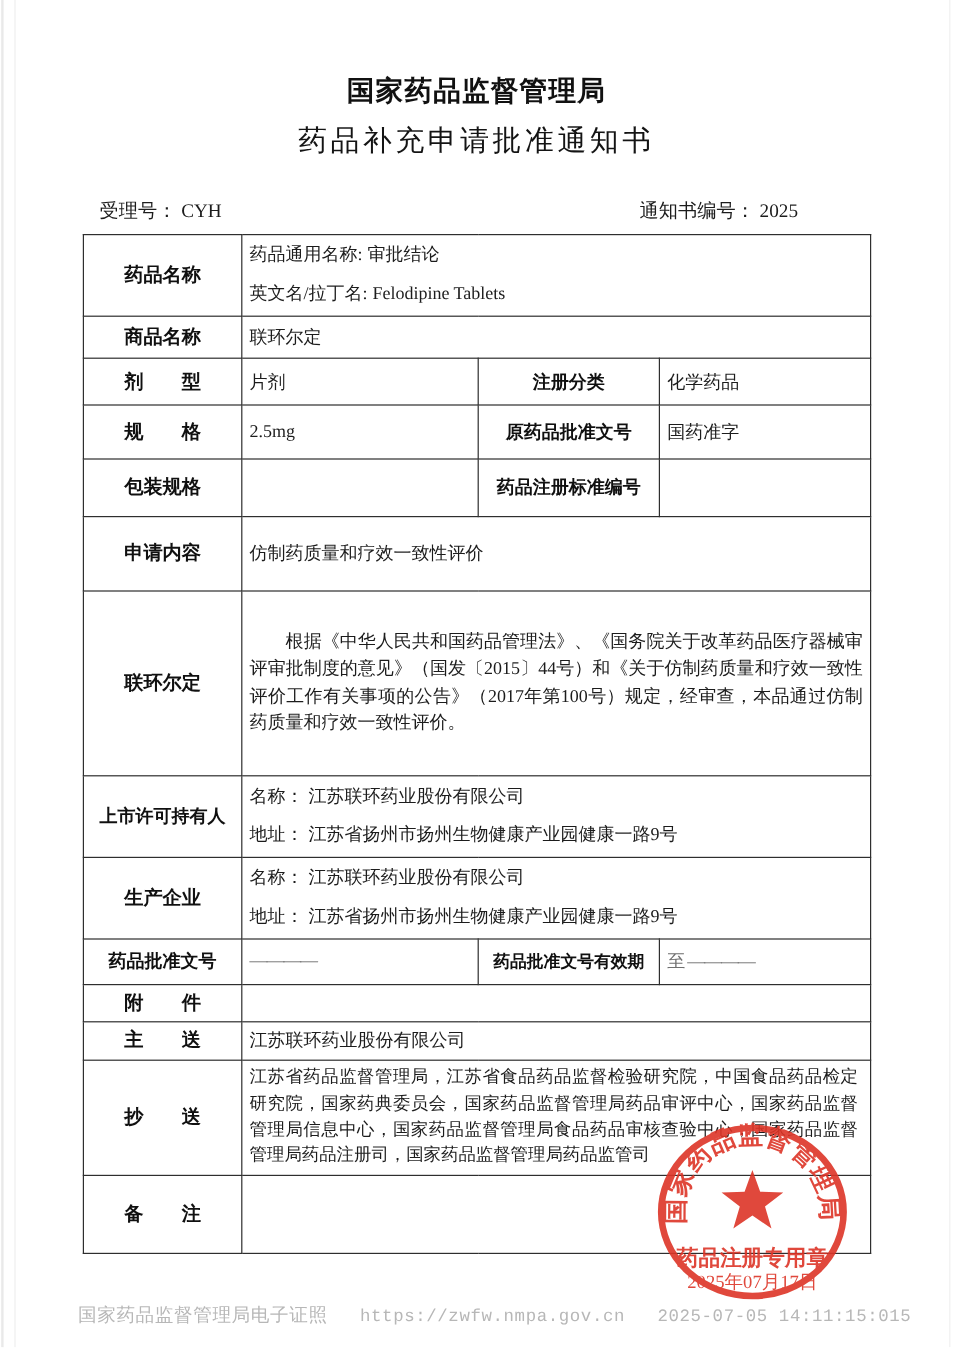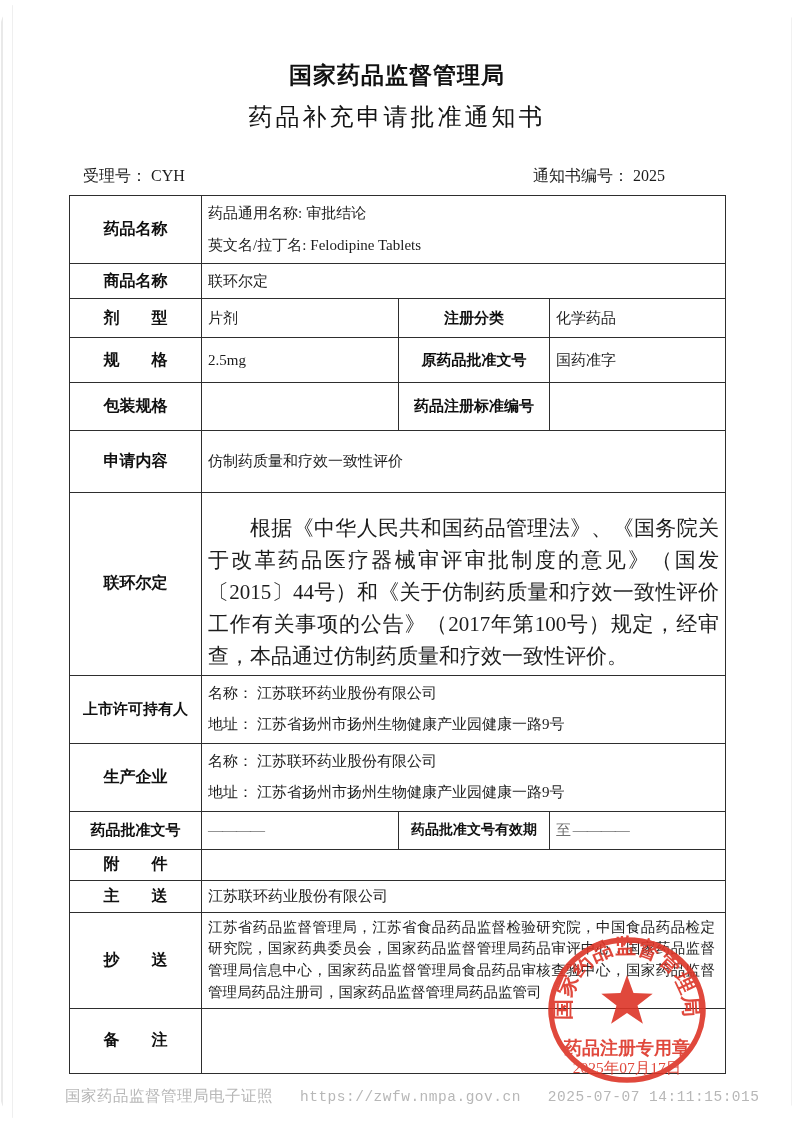--- a/index.html
+++ b/index.html
@@ -7,21 +7,20 @@
   body {
     font-family: "Liberation Serif", "DejaVu Serif", serif;
     color: #1c1c1c;
   }
   .page {
     position: relative;
     width: 794px;
     height: 1123px;
     background: #ffffff;
     overflow: hidden;
-    border-radius: 29px;
   }
   
   .edge-line { position: absolute; top: 0; bottom: 0; background: #e9e9e9; }
   .edge-line.l1 { left: 1px; width: 2px; }
   .edge-line.l2 { left: 12px; width: 1px; background: #efefef; }
   .edge-line.r1 { right: 2px; width: 1px; background: #f1f1f1; }
 
   .agency-title {
     position: absolute;
     top: 60px; left: 0; width: 100%;
@@ -81,22 +80,21 @@
     color: #101010;
   }
   td.val { padding-left: 14px; }
   .two-line { line-height: 2.1; }
   .fieldlabel { margin-right: 4px; }
   td.para-cell { vertical-align: top; padding: 8px 10px 4px 12px; }
   .para {
     text-indent: 2em;
     text-align: justify;
     line-height: 1.52;
-    font-size: 21px;
-    margin-top: 18px;
+    font-size: 15px;
   }
   .cc-para {
     text-align: justify;
     line-height: 1.5;
     font-size: 14.5px;
     padding: 2px 4px 2px 0;
   }
   .dash { color: #6f6f6f; letter-spacing: -1px; }
 
   .stamp {
@@ -232,15 +230,15 @@
       <path id="ringPath" d="M 53.9 104.9 A 57 57 0 1 1 166.1 104.9" fill="none" stroke="none"></path>
       <text font-size="21" font-weight="bold" font-family="Liberation Sans, DejaVu Sans, sans-serif">
         <textPath href="#ringPath" startOffset="0" textLength="196" lengthAdjust="spacing">国家药品监督管理局</textPath>
       </text>
       <text x="110" y="139" text-anchor="middle" font-size="18" font-weight="bold" font-family="Liberation Sans, DejaVu Sans, sans-serif">药品注册专用章</text>
       <text x="110" y="158" text-anchor="middle" font-size="15.5" font-family="Liberation Serif, DejaVu Serif, serif">2025年07月17日</text>
     </g>
   </svg>
 
   <div class="footer">
-    <span class="seg">国家药品监督管理局电子证照</span><span class="seg mono">https://zwfw.nmpa.gov.cn</span><span class="mono">2025-07-07 14:11:15:015</span>
+    <span class="seg">国家药品监督管理局电子证照</span><span class="seg mono">https://zwfw.nmpa.gov.cn</span><span class="mono">2025-07-05 14:11:15:015</span>
   </div>
 </div>
 
 </body></html>

